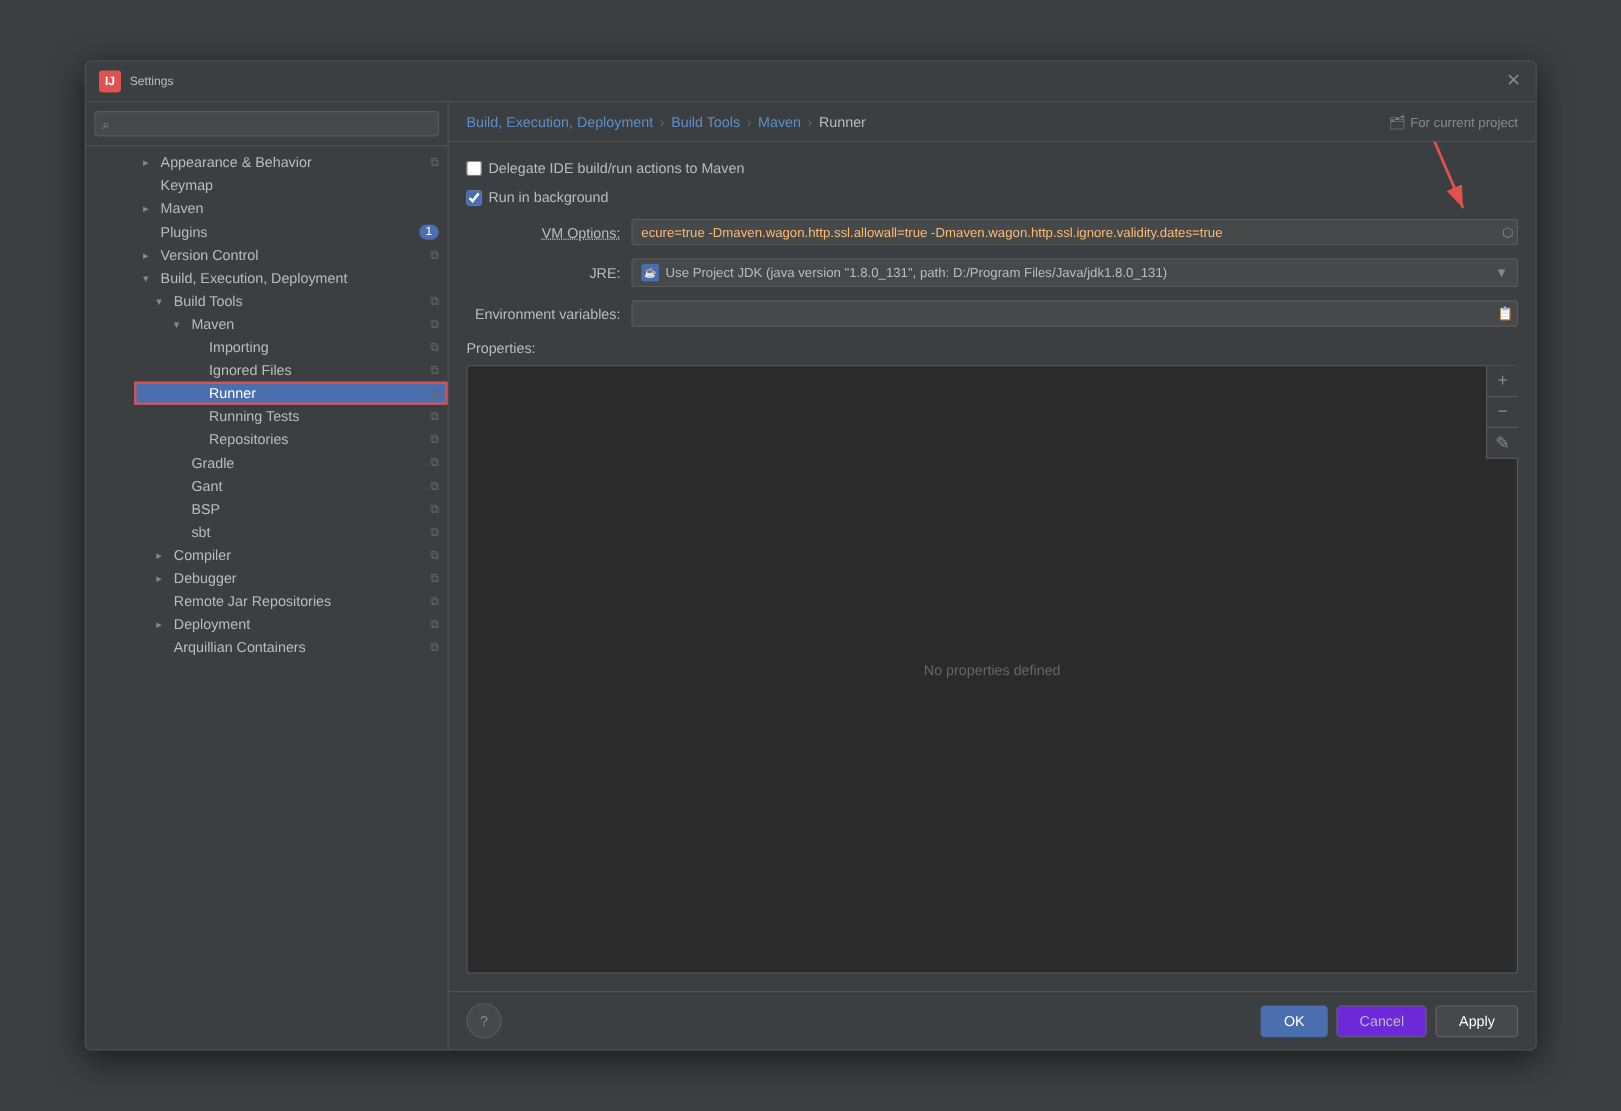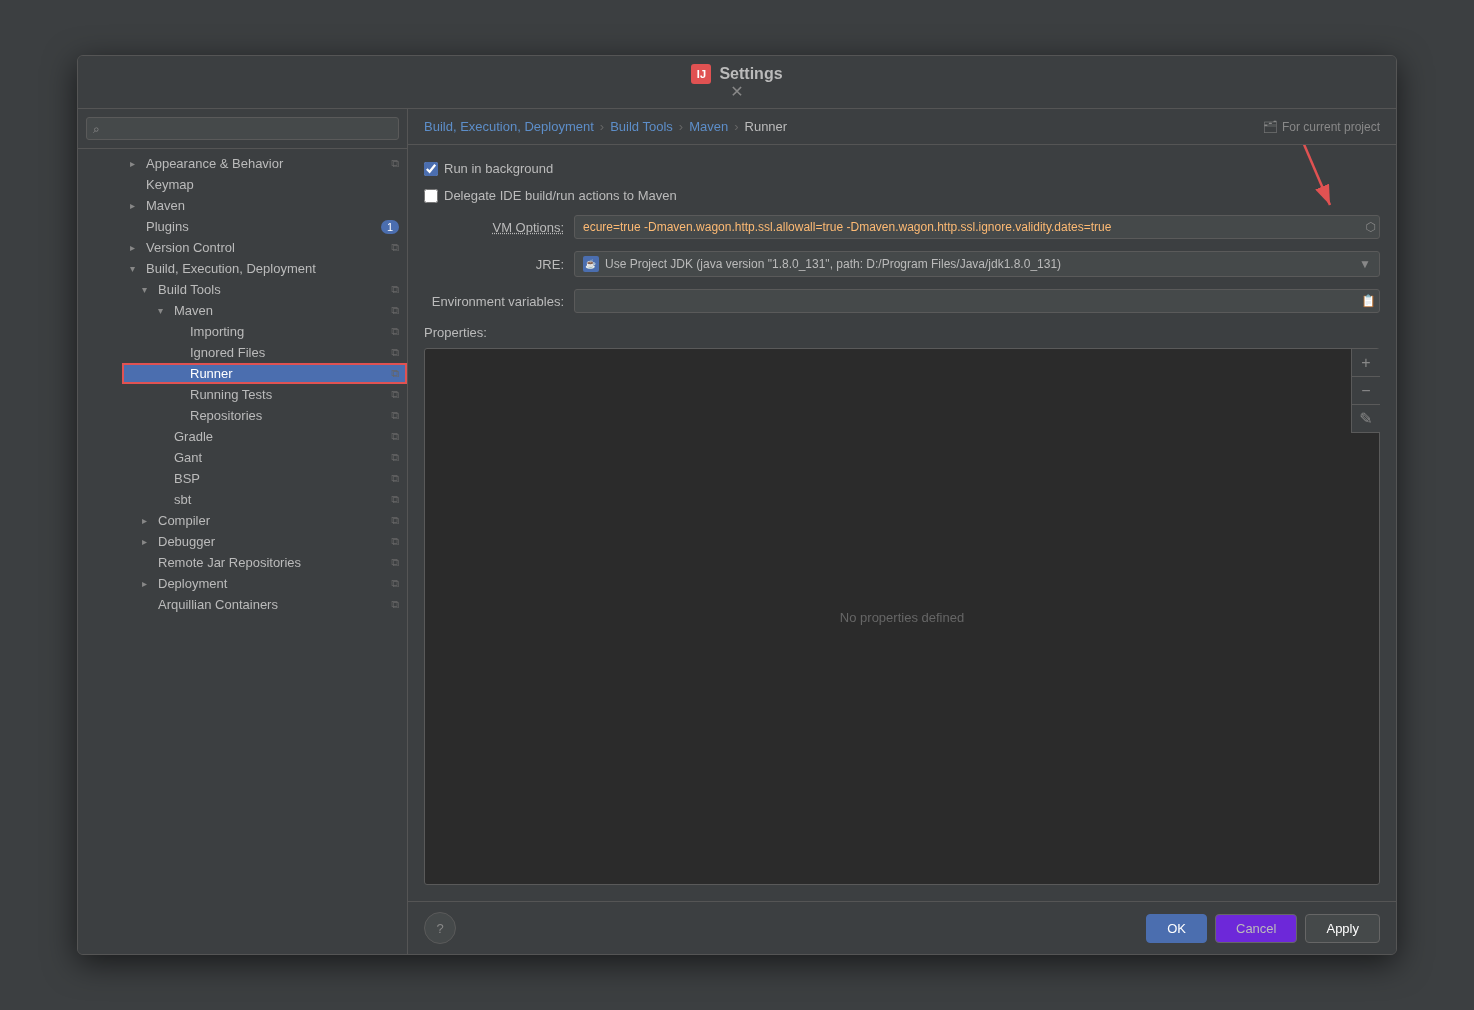--- a/index.html
+++ b/index.html
@@ -24,43 +24,41 @@
       overflow: hidden;
       box-shadow: 0 8px 32px rgba(0,0,0,0.6);
     }
     .title-bar {
       background: #3c3f41;
       border-bottom: 1px solid #555;
       padding: 8px 12px;
       display: flex;
       align-items: center;
       justify-content: space-between;
-      flex-direction: column;
     }
     .title-bar-left {
       display: flex;
       align-items: center;
       gap: 8px;
     }
     .app-icon {
       width: 20px;
       height: 20px;
       background: #e05252;
       border-radius: 3px;
       display: flex;
       align-items: center;
       justify-content: center;
       font-size: 11px;
       color: white;
       font-weight: bold;
     }
     .title-text {
       color: #bbbbbb;
-      font-size: 16px;
-      font-weight: bold;
+      font-size: 11px;
     }
     .close-btn {
       width: 16px;
       height: 16px;
       cursor: pointer;
       color: #888;
       font-size: 16px;
       line-height: 1;
       background: none;
       border: none;
@@ -577,29 +575,29 @@
         <div class="for-current-project">
           <span>🗂</span>
           <span>For current project</span>
         </div>
       </div>
 
       <div class="panel-body">
 
         <div class="form-row">
           <label class="checkbox-label">
+            <input type="checkbox" style="">
+            <span>Delegate IDE build/run actions to Maven</span>
+          </label>
+        </div>
+
+        <div class="form-row">
+          <label class="checkbox-label">
             <input type="checkbox" checked="" style="">
             <span>Run in background</span>
-          </label>
-        </div>
-
-        <div class="form-row">
-          <label class="checkbox-label">
-            <input type="checkbox" style="">
-            <span>Delegate IDE build/run actions to Maven</span>
           </label>
         </div>
 
         <div class="field-row vm-row-wrap">
 
           <svg class="red-arrow" width="120" height="100">
             <defs>
               <marker id="arrowhead" markerWidth="8" markerHeight="6" refX="8" refY="3" orient="auto">
                 <polygon points="0 0, 8 3, 0 6" fill="#e05252"></polygon>
               </marker>

